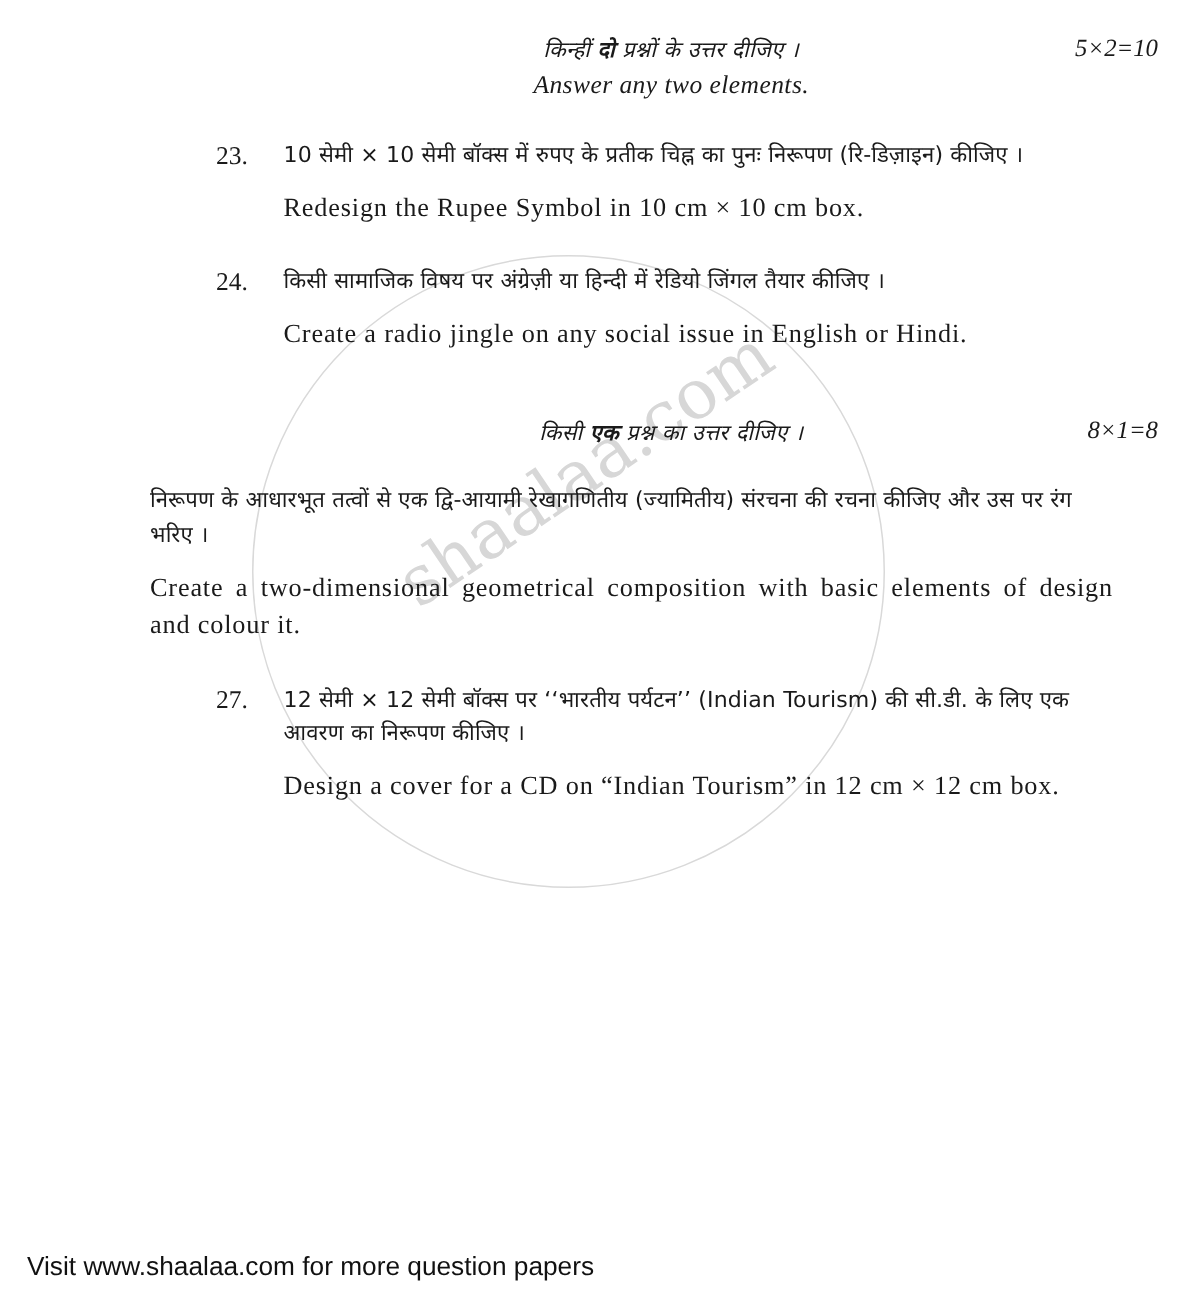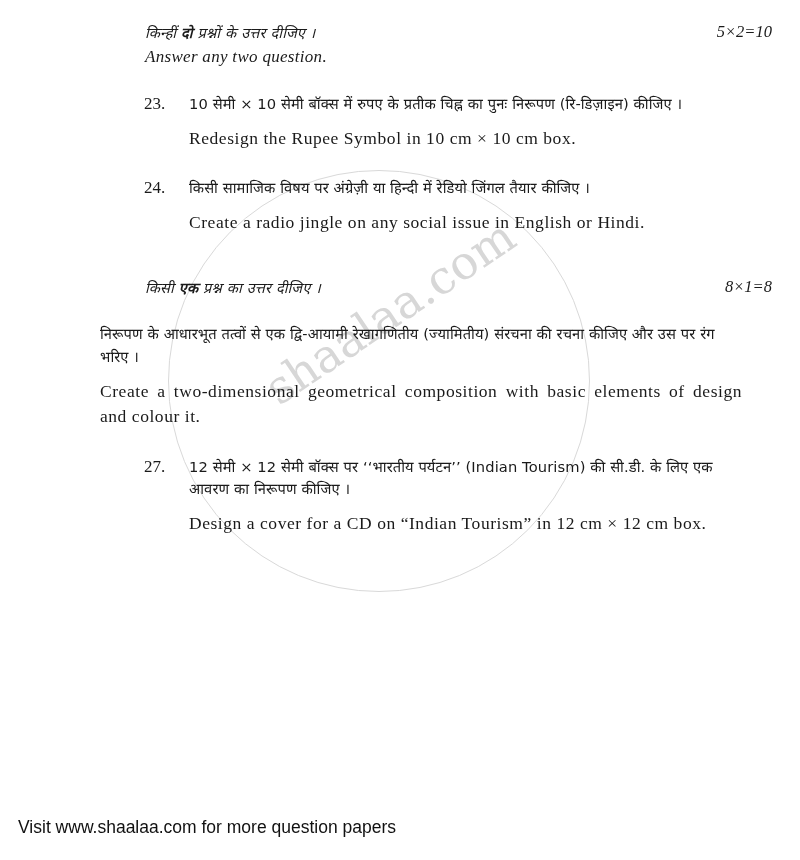--- a/index.html
+++ b/index.html
@@ -54,20 +54,21 @@
   #content {
     position: relative;
     z-index: 1;
     padding: 22px 40px 0 40px;
   }
 
   .inst-block {
     position: relative;
     margin-left: 105px;
     margin-right: 10px;
+    text-align: center;
   }
   .inst-hi {
     font-family: "DejaVu Sans", sans-serif;
     font-size: 14.5px;
     font-style: italic;
     letter-spacing: 0.2px;
   }
   .inst-hi b { font-weight: 700; }
   .inst-en {
     font-family: "Liberation Serif", serif;
@@ -127,42 +128,42 @@
     margin-top: 10px;
     letter-spacing: 0.55px;
   }
   .q-en.justify { text-align: justify; }
 
   #inst2 { margin-top: 42px; }
 
   #footer {
     position: absolute;
     left: 0;
-    bottom: 22px;
+    bottom: 5px;
     width: 800px;
     padding-left: 18px;
     box-sizing: border-box;
     font-family: "Liberation Sans", sans-serif;
     font-size: 17.5px;
     color: #111;
   }
 </style>
 </head>
 <body>
 
 <div id="page">
 
   <div id="watermark"></div>
   <div id="watermark-text">shaalaa.com</div>
 
   <div id="content">
 
     <div class="inst-block">
       <div class="inst-hi"><span>किन्हीं </span><b>दो</b><span> प्रश्नों के उत्तर दीजिए ।</span></div>
-      <div class="inst-en"><span>Answer any </span><b>two</b><span> question.</span></div>
+      <div class="inst-en"><span>Answer any </span><b>two</b><span> elements.</span></div>
       <div class="marks">5×2=10</div>
     </div>
 
     <div class="q">
       <div class="q-num">23.</div>
       <div class="q-body">
         <div class="q-hi">10 सेमी × 10 सेमी बॉक्स में रुपए के प्रतीक चिह्न का पुनः निरूपण (रि-डिज़ाइन) कीजिए ।</div>
         <div class="q-en">Redesign the Rupee Symbol in 10 cm × 10 cm box.</div>
       </div>
     </div>

